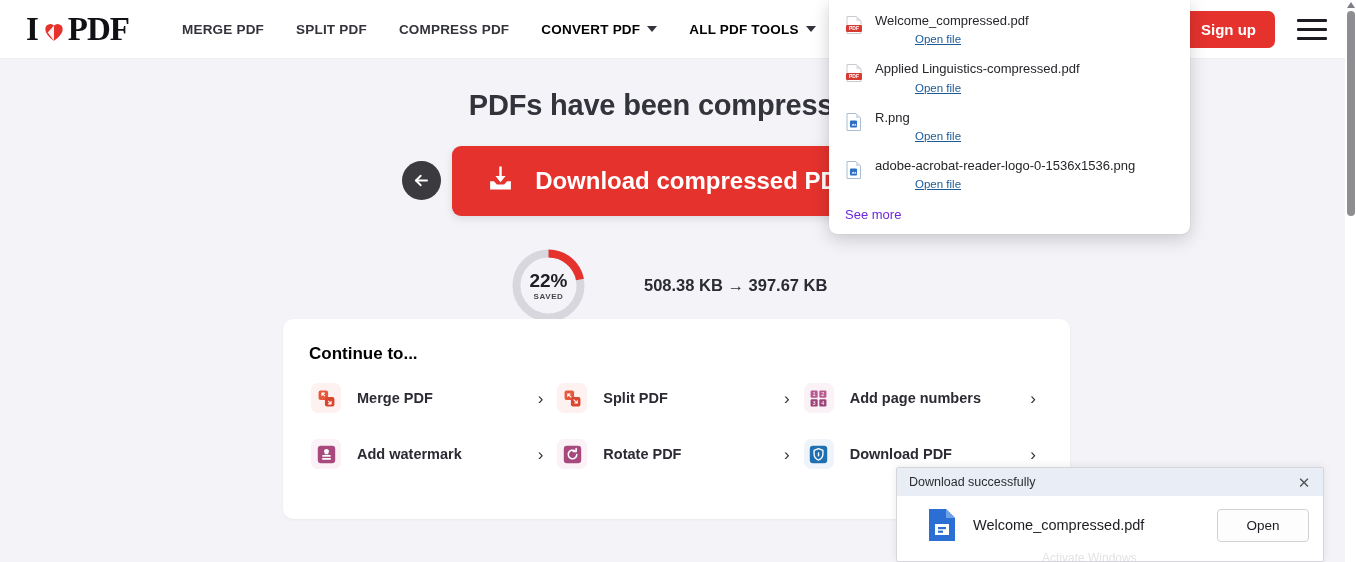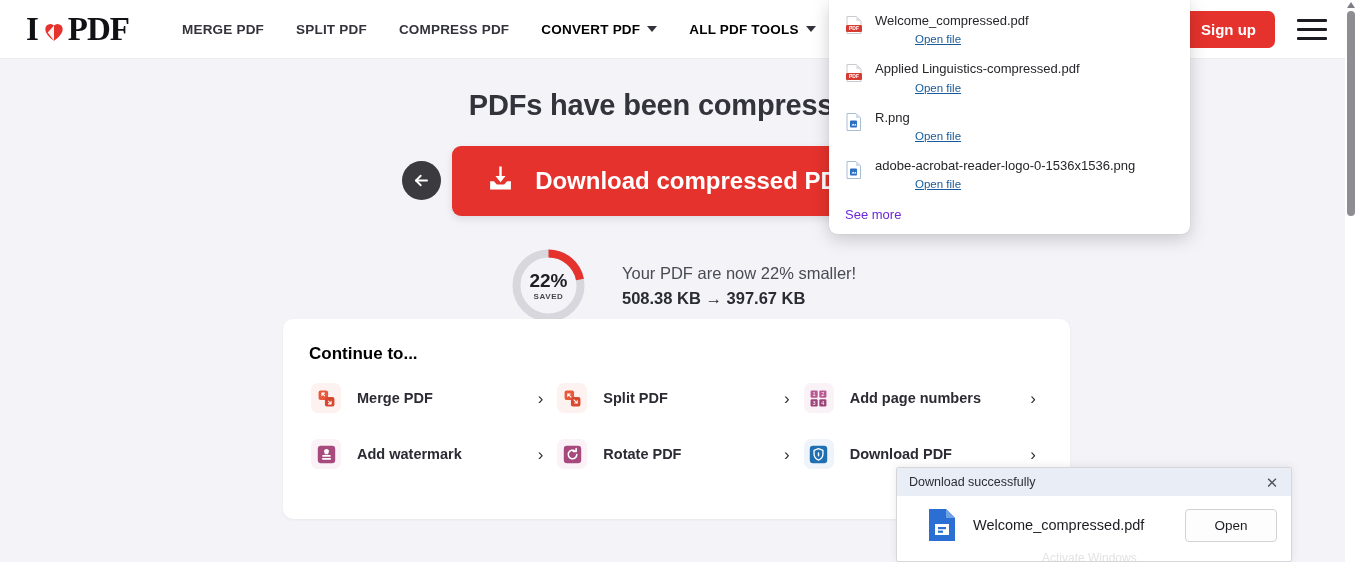--- a/index.html
+++ b/index.html
@@ -171,21 +171,21 @@
   }
   .btn-download svg { width: 29px; height: 29px; flex: none; }
 
   
   .savings {
     margin-top: 28px;
     display: flex;
     align-items: center;
     justify-content: flex-start;
     padding-left: 509px;
-    gap: 34px;
+    gap: 56px;
   }
   .donut {
     position: relative;
     width: 79px; height: 79px;
     flex: none;
   }
   .donut svg { display:block; width:79px; height:79px; transform: rotate(-90deg); }
   .donut .center {
     position: absolute;
     inset: 0;
@@ -307,21 +307,21 @@
     color: #6d28d9;
     padding: 8px 16px 2px 16px;
     cursor: pointer;
   }
 
   
   .notif {
     position: absolute;
     left: 896px;
     top: 467px;
-    width: 396px;
+    width: 428px;
     height: 95px;
     background: #ffffff;
     border: 1px solid #d6d6da;
     border-radius: 2px;
     box-shadow: 0 -1px 8px rgba(0,0,0,.08);
     z-index: 70;
     overflow: hidden;
   }
   .notif-head {
     height: 28px;
@@ -481,21 +481,20 @@
         <svg viewBox="0 0 79 79">
           <circle cx="39.5" cy="39.5" r="32" fill="none" stroke="#d7d7dd" stroke-width="8"></circle>
           <circle id="ring" cx="39.5" cy="39.5" r="32" fill="none" stroke="#e5322d" stroke-width="8" stroke-linecap="butt" stroke-dasharray="44.233624562544286 201.06192982974676"></circle>
         </svg>
         <div class="center">
           <div class="pct">22%</div>
           <div class="lbl">SAVED</div>
         </div>
       </div>
       <div class="savings-text">
-        <div class="line1">Your PDF are now 22% smaller!</div>
         <div class="line2">508.38 KB → 397.67 KB</div>
       </div>
     </div>
   </div>
 
   <div class="continue-card">
     <div class="continue-title">Continue to...</div>
     <div class="tool-grid">
 
       <div class="tool">

